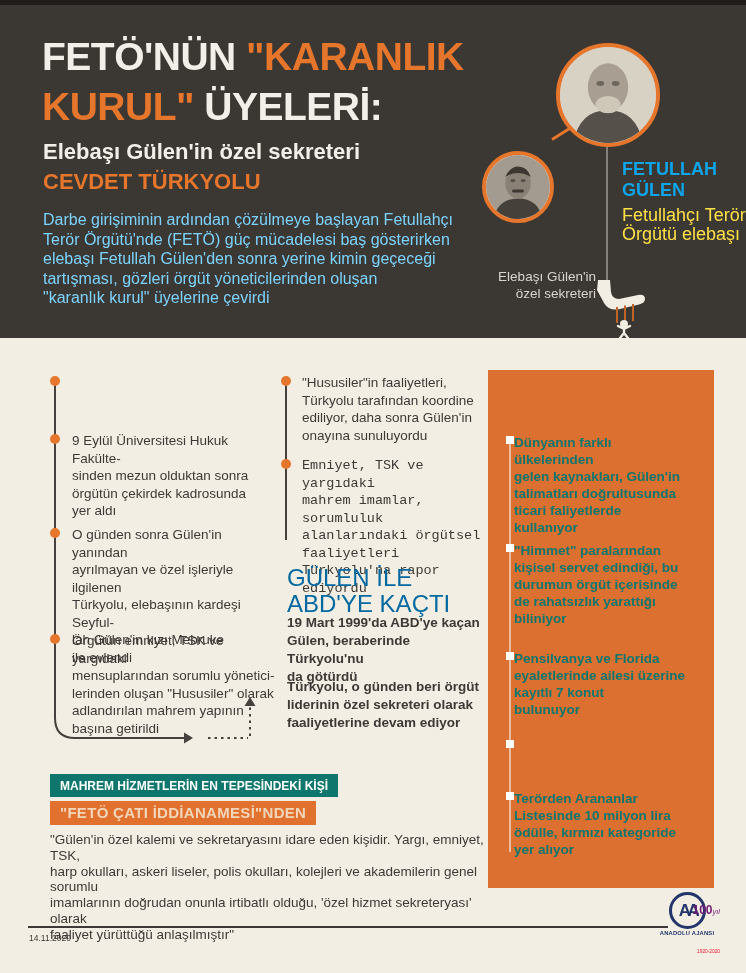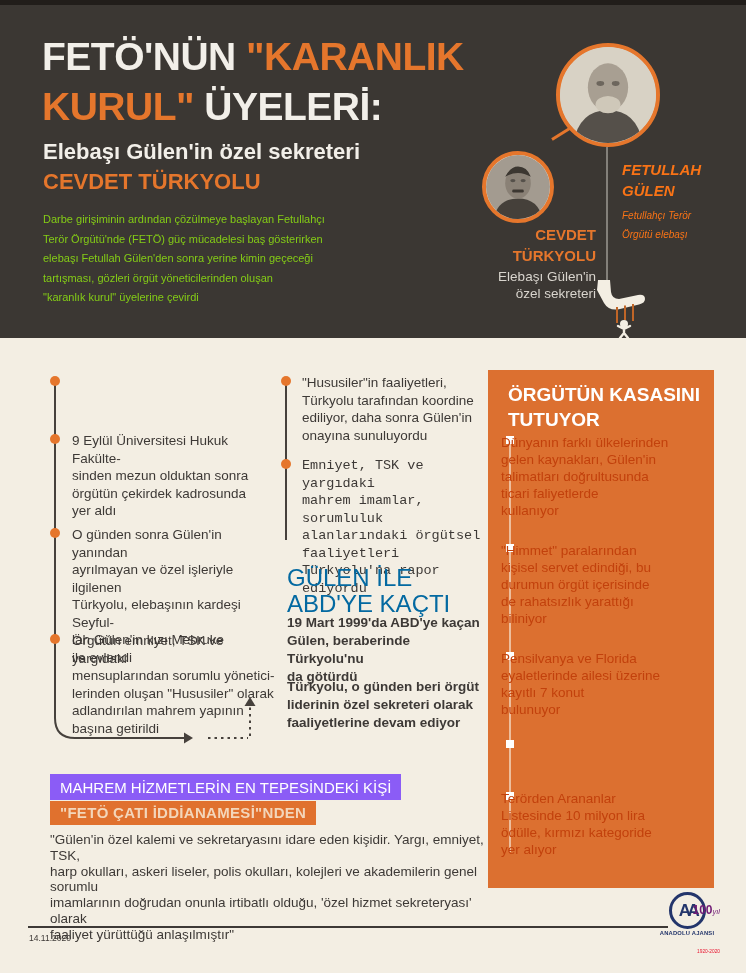--- a/index.html
+++ b/index.html
@@ -14,48 +14,48 @@
 
   
   .hdr{left:0;top:0;width:746px;height:338px;background:#3b3733;}
   .topstrip{left:0;top:0;width:746px;height:5px;background:#211d1a;}
   .title{left:42px;top:32px;width:500px;font-size:39px;line-height:50px;
          font-weight:bold;letter-spacing:-0.5px;}
   .title .w{color:#f2efe9;text-align:right;}
   .title .o{color:#e5762c;}
   .subtitle{left:43px;top:139px;font-size:22px;font-weight:bold;color:#f2efe9;}
   .subtitle-name{left:43px;top:169px;font-size:22px;font-weight:bold;color:#e5762c;}
-  .intro{left:43px;top:210px;width:420px;font-size:11px;line-height:19.5px;color:#84cc16;}
+  .intro{left:43px;top:210px;width:420px;font-size:16px;line-height:19.5px;color:#7dd3fc;}
 
   .photo-ring{border-radius:50%;border:4px solid #e5762c;overflow:hidden;background:#d9d3c7;}
   .gulen-photo{left:556px;top:43px;width:96px;height:96px;}
   .cevdet-photo{left:482px;top:151px;width:64px;height:64px;}
   .diag-line{left:552px;top:138px;width:26px;height:3px;background:#e5762c;
              transform:rotate(-32deg);transform-origin:left center;}
   .vline{left:606px;top:147px;width:2px;height:150px;background:#83807a;}
 
-  .fg-name{left:622px;top:159px;font-size:15px;line-height:21px;font-weight:bold;color:#f97316;font-style:italic;}
-  .fg-role{left:622px;top:206px;font-size:10px;line-height:19px;color:#f97316;font-style:italic;}
+  .fg-name{left:622px;top:159px;font-size:18px;line-height:21px;font-weight:bold;color:#0ea5e9;}
+  .fg-role{left:622px;top:206px;font-size:18px;line-height:19px;color:#fde047;}
   .ct-name{left:470px;top:224px;width:126px;text-align:right;font-size:15px;line-height:21px;
            font-weight:bold;color:#e5762c;}
   .ct-role{left:460px;top:268px;width:136px;text-align:right;font-size:13.5px;line-height:17px;color:#d9d5ce;}
   .hand-icon{left:594px;top:280px;width:56px;height:58px;}
 
   
   .bullet-item{width:205px;font-size:13.5px;line-height:17.5px;color:#3d3936;}
   .mid-item{width:182px;}
   .mid-heading{left:287px;top:565px;font-size:24px;line-height:26px;font-weight:normal;color:#0369a1;}
   .mid-para{left:287px;width:195px;font-size:13.5px;line-height:18px;font-weight:bold;color:#3d3936;}
 
   .kasa{left:488px;top:370px;width:226px;height:518px;background:#dc7030;}
   .kasa-heading{left:508px;top:382px;font-size:19px;line-height:25px;font-weight:bold;color:#fff;}
-  .kasa-item{left:501px;width:178px;font-size:13.5px;line-height:17px;color:#c2410c;}
-
-  .banner1{left:50px;top:774px;background:#8b5cf6;color:#ffffff;
-           font-size:15px;font-weight:normal;padding:5px 10px 4px 10px;}
+  .kasa-item{left:514px;width:178px;font-size:13.5px;line-height:17px;color:#0f766e;font-weight:bold;}
+
+  .banner1{left:50px;top:774px;background:#0f766e;color:#ffffff;
+           font-size:12px;font-weight:bold;padding:5px 10px 4px 10px;}
   .banner2{left:50px;top:801px;background:#e0712e;color:#f3d6ba;
            font-size:15px;font-weight:bold;padding:3px 10px 4px 10px;letter-spacing:0.3px;}
   .quote{left:50px;top:832px;width:440px;font-size:13.5px;line-height:15.8px;color:#3d3936;}
 
   .footer-line{left:28px;top:926px;width:640px;height:2px;background:#3d3936;}
   .footer-date{left:29px;top:933px;font-size:8.5px;color:#3d3936;}
 
   .aa-circle{left:669px;top:892px;width:31px;height:31px;border:3px solid #23356b;border-radius:50%;
              display:flex;align-items:center;justify-content:center;
              font-size:17px;font-weight:bold;color:#23356b;letter-spacing:-3.5px;background:#f3eee3;}
@@ -111,22 +111,20 @@
         <rect x="41" y="54" width="18" height="4.5" rx="2" fill="#3c3731"></rect>
         <ellipse cx="42" cy="40" rx="4" ry="2.5" fill="#55504a"></ellipse>
         <ellipse cx="58" cy="40" rx="4" ry="2.5" fill="#55504a"></ellipse>
       </svg>
     </div>
 
     <div class="abs fg-name pre">FETULLAH
 GÜLEN</div>
     <div class="abs fg-role pre">Fetullahçı Terör
 Örgütü elebaşı</div>
-    <div class="abs ct-name pre">CEVDET
-TÜRKYOLU</div>
     <div class="abs ct-role pre">Elebaşı Gülen'in
 özel sekreteri</div>
 
     <div class="abs hand-icon">
       <svg width="56" height="58" viewBox="0 0 56 58">
         <path d="M4 0 L16 0 L17 12 Q18 19 25 19 L44 15 Q51 14 51 19 Q51 23 45 24.5 L26 29 Q15 31.5 10 23 L3 10 Z" fill="#f3eee3"></path>
         <line x1="23" y1="27" x2="23" y2="43" stroke="#c06527" stroke-width="2"></line>
         <line x1="31" y1="25.5" x2="31" y2="40" stroke="#c06527" stroke-width="2"></line>
         <line x1="39" y1="24" x2="39" y2="41" stroke="#c06527" stroke-width="2"></line>
         <circle cx="30" cy="44" r="4" fill="#f3eee3"></circle>
@@ -181,22 +179,20 @@
   <div class="abs mid-heading pre">GÜLEN İLE
 ABD'YE KAÇTI</div>
   <div class="abs mid-para pre" style="top:614px;">19 Mart 1999'da ABD'ye kaçan
 Gülen, beraberinde Türkyolu'nu
 da götürdü</div>
   <div class="abs mid-para pre" style="top:678px;">Türkyolu, o günden beri örgüt
 liderinin özel sekreteri olarak
 faaliyetlerine devam ediyor</div>
 
   <div class="abs kasa"></div>
-  <div class="abs kasa-heading pre">ÖRGÜTÜN KASASINI
-TUTUYOR</div>
 
   <svg class="abs" style="left:500px;top:430px;" width="20" height="436" viewBox="500 430 20 436">
     <path d="M510 440 L510 852" stroke="#f3d9c2" stroke-width="1.5" fill="none"></path>
     <rect x="506" y="436" width="8" height="8" fill="#ffffff"></rect>
     <rect x="506" y="544" width="8" height="8" fill="#ffffff"></rect>
     <rect x="506" y="652" width="8" height="8" fill="#ffffff"></rect>
     <rect x="506" y="740" width="8" height="8" fill="#ffffff"></rect>
     <rect x="506" y="792" width="8" height="8" fill="#ffffff"></rect>
   </svg>
 

